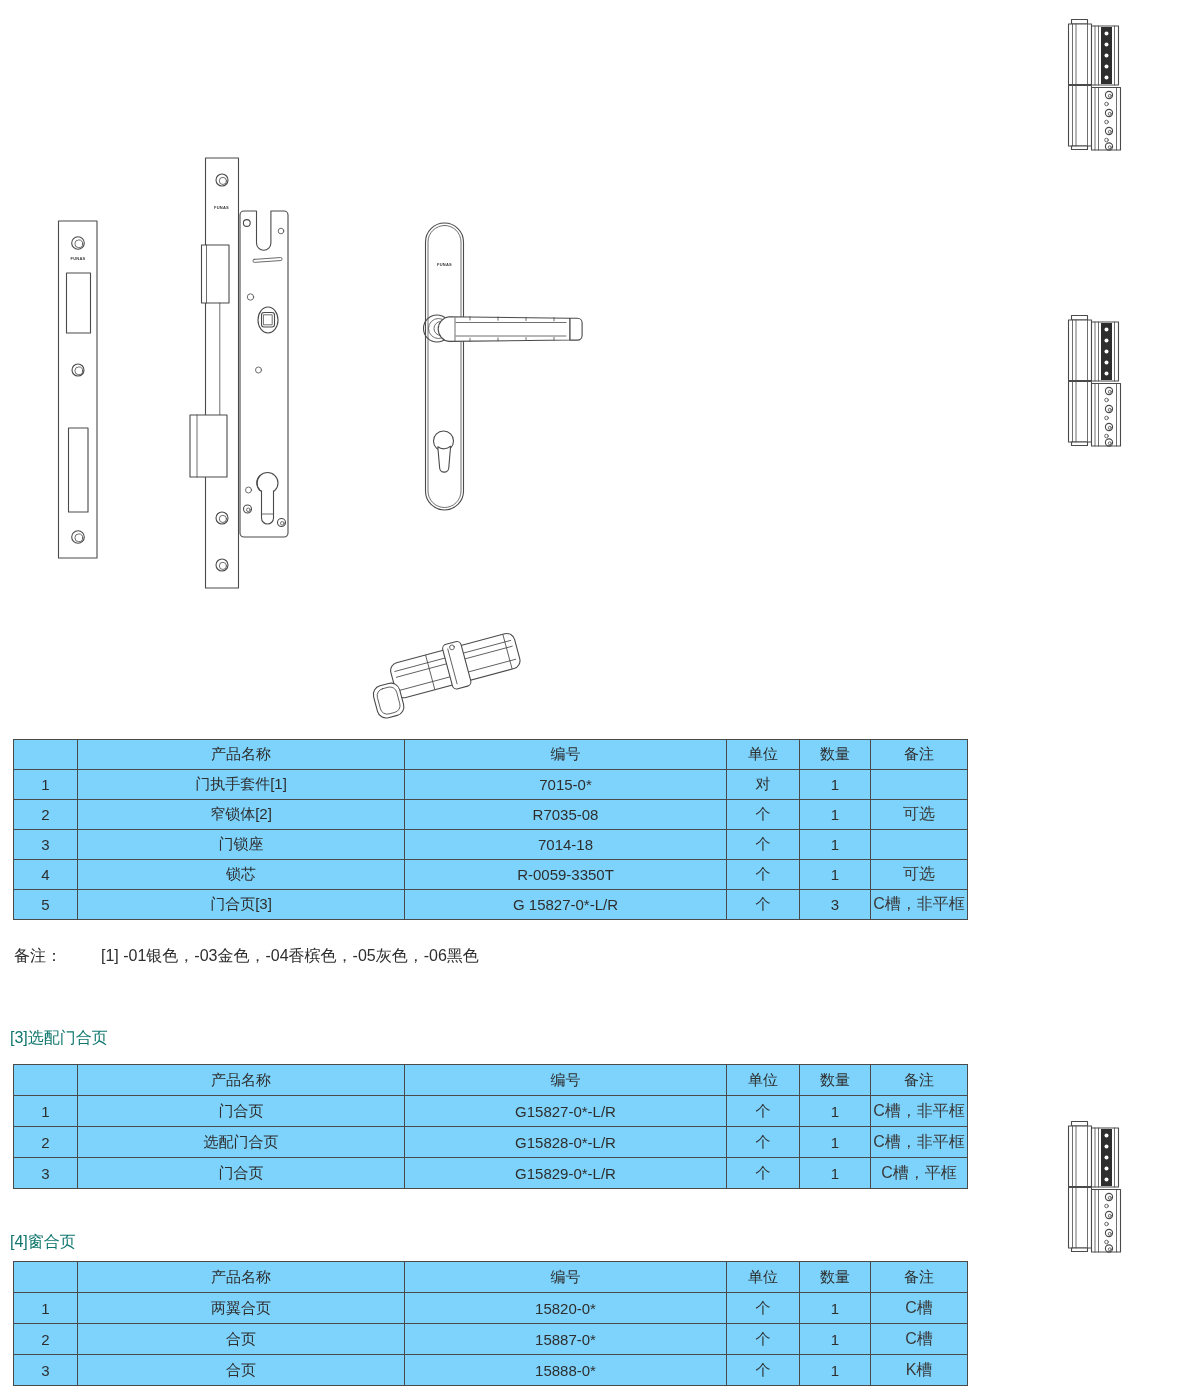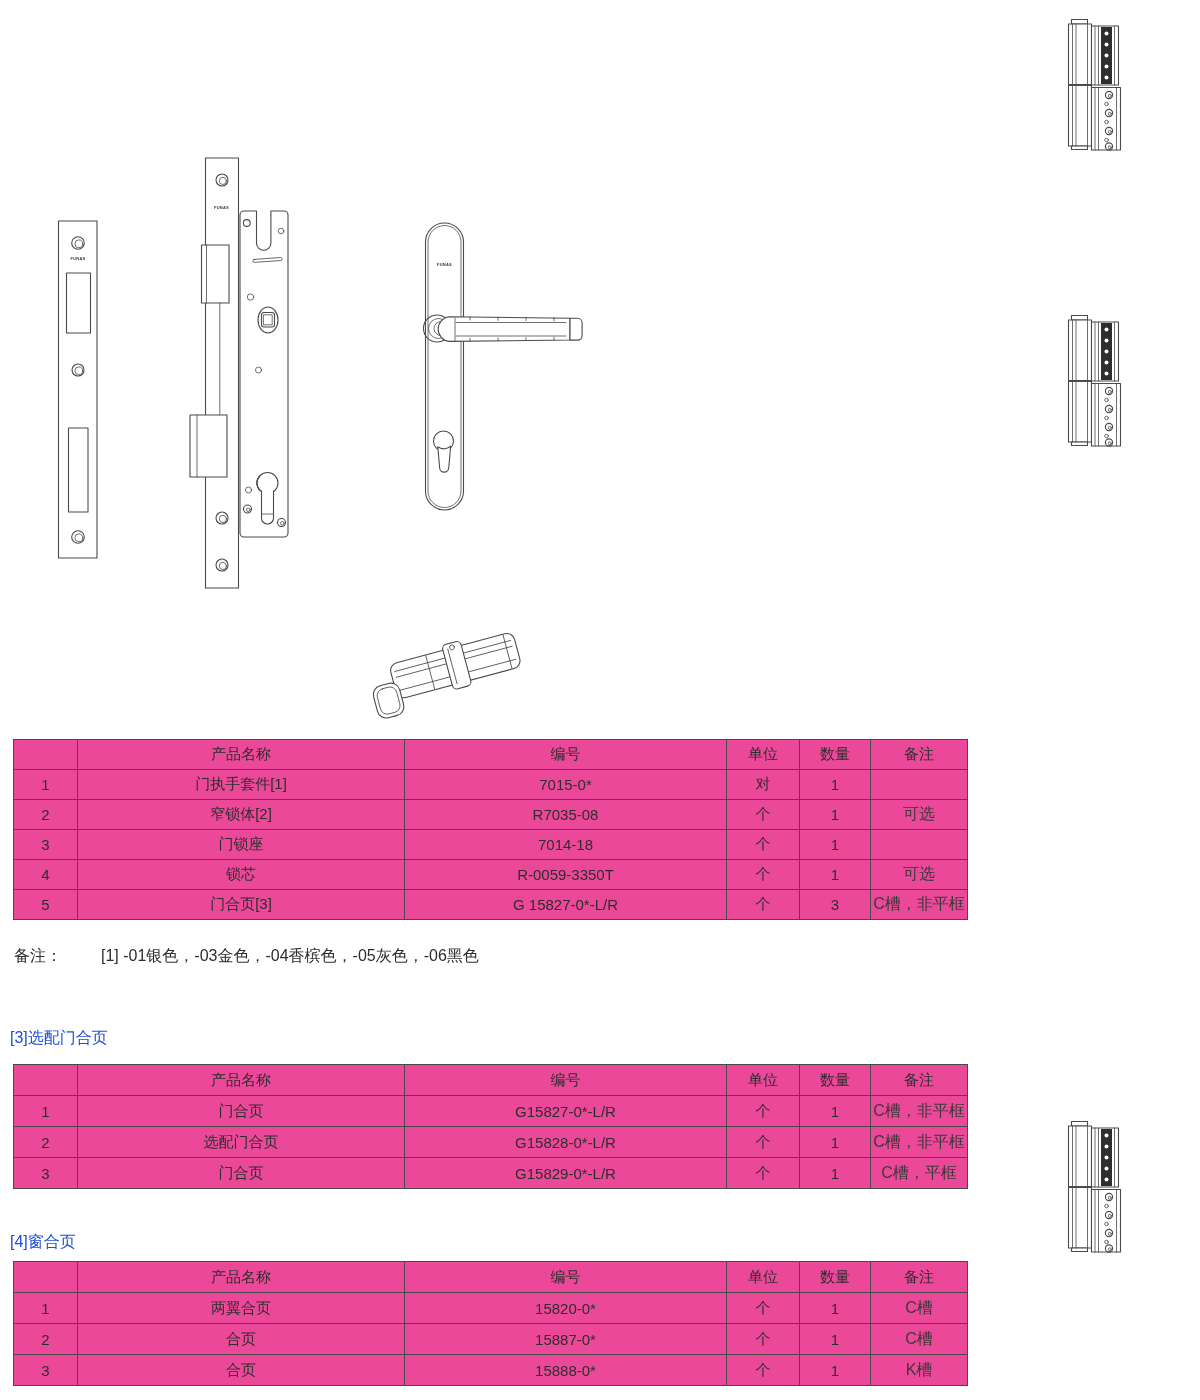--- a/index.html
+++ b/index.html
@@ -3,30 +3,30 @@
 <meta charset="utf-8">
 <style>
   html,body{margin:0;padding:0;}
   body{width:1200px;height:1400px;background:#fff;position:relative;
        font-family:"Liberation Sans","DejaVu Sans",sans-serif;color:#2e2e2e;}
   #art{position:absolute;left:0;top:0;z-index:0;}
   .ln{fill:none;stroke:#4a4a4a;stroke-width:1.1;stroke-linecap:round;stroke-linejoin:round;}
   .fw{fill:#ffffff;stroke:#4a4a4a;stroke-width:1.1;stroke-linejoin:round;}
   .thin{stroke-width:0.8;}
   .brand{font:700 4px "Liberation Sans",sans-serif;fill:#3a3a3a;letter-spacing:0.25px;text-anchor:middle;}
-  table.parts{position:absolute;z-index:1;border-collapse:collapse;table-layout:fixed;background:#ec4899;
+  table.parts{position:absolute;z-index:1;border-collapse:collapse;table-layout:fixed;background:#7dd3fc;
               border:1px solid #3f3f3f;}
   .parts th,.parts td{border:1px solid #4a4a4a;text-align:center;vertical-align:middle;
               font-weight:400;font-size:15px;color:#2e2e2e;padding:0 2px;overflow:hidden;white-space:nowrap;}
   .t1 th,.t1 td{height:29px;}
   .t2 th,.t2 td{height:30px;}
   .parts td.rm{font-size:16px;color:#3a3a3a;}
   .note{position:absolute;left:14px;top:942px;z-index:1;font-size:16px;line-height:27px;display:flex;gap:39px;}
   .note .pfx{white-space:pre;}
-  .sec-label{position:absolute;z-index:1;font-size:16px;color:#1d4ed8;}
+  .sec-label{position:absolute;z-index:1;font-size:16px;color:#0f766e;}
 </style>
 </head>
 <body>
 
 <svg id="art" width="1200" height="1400" viewBox="0 0 1200 1400">
   <defs>
     <g id="hg">
       <rect class="fw" x="3.5" y="0.5" width="16" height="4.5"></rect>
       <rect class="fw" x="0.5" y="5" width="23" height="60.5"></rect>
       <rect class="fw" x="0.5" y="66.5" width="23" height="60.5"></rect>

